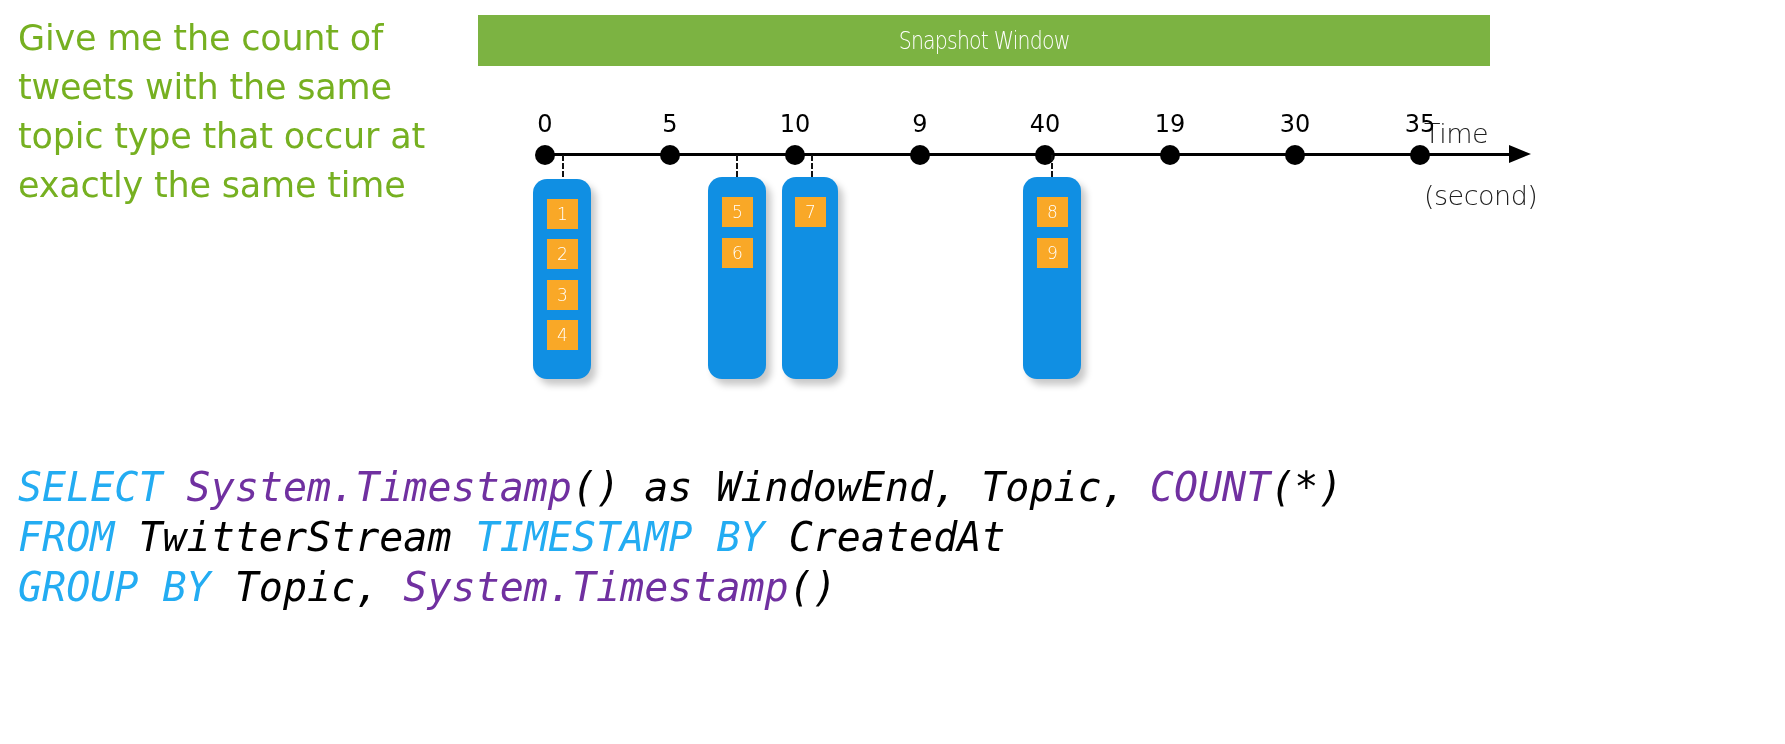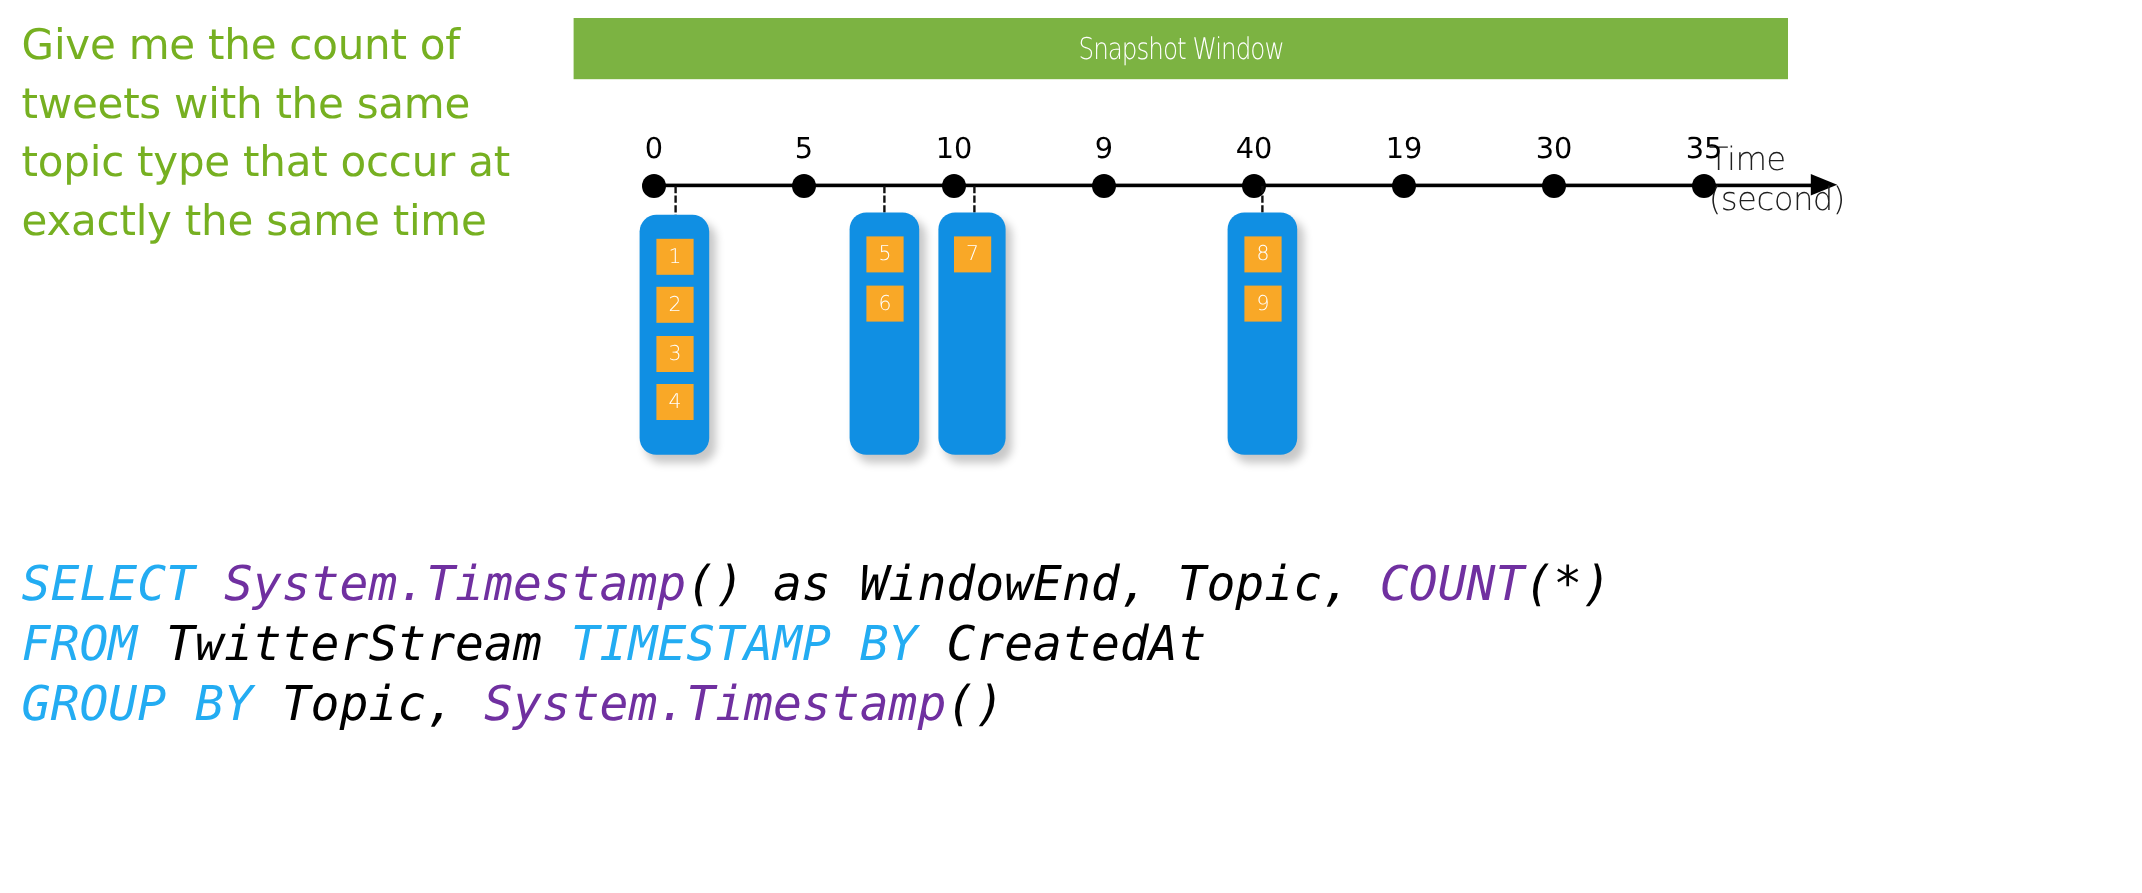--- a/index.html
+++ b/index.html
@@ -101,21 +101,21 @@
     left: 1424px;
     top: 17px;
     width: 130px;
     color: #202020;
     font-family: "DejaVu Sans", sans-serif;
     font-size: 27px;
     font-weight: 300;
     line-height: 33px;
     letter-spacing: -0.5px;
   }
-  .axis-title .unit { display: block; }
+  .axis-title .unit { display: block; margin-top: 29px; }
 
   
   .connector {
     position: absolute;
     width: 0px;
     border-left: 2px dashed #111111;
     top: 155px;
     height: 30px;
   }
 

